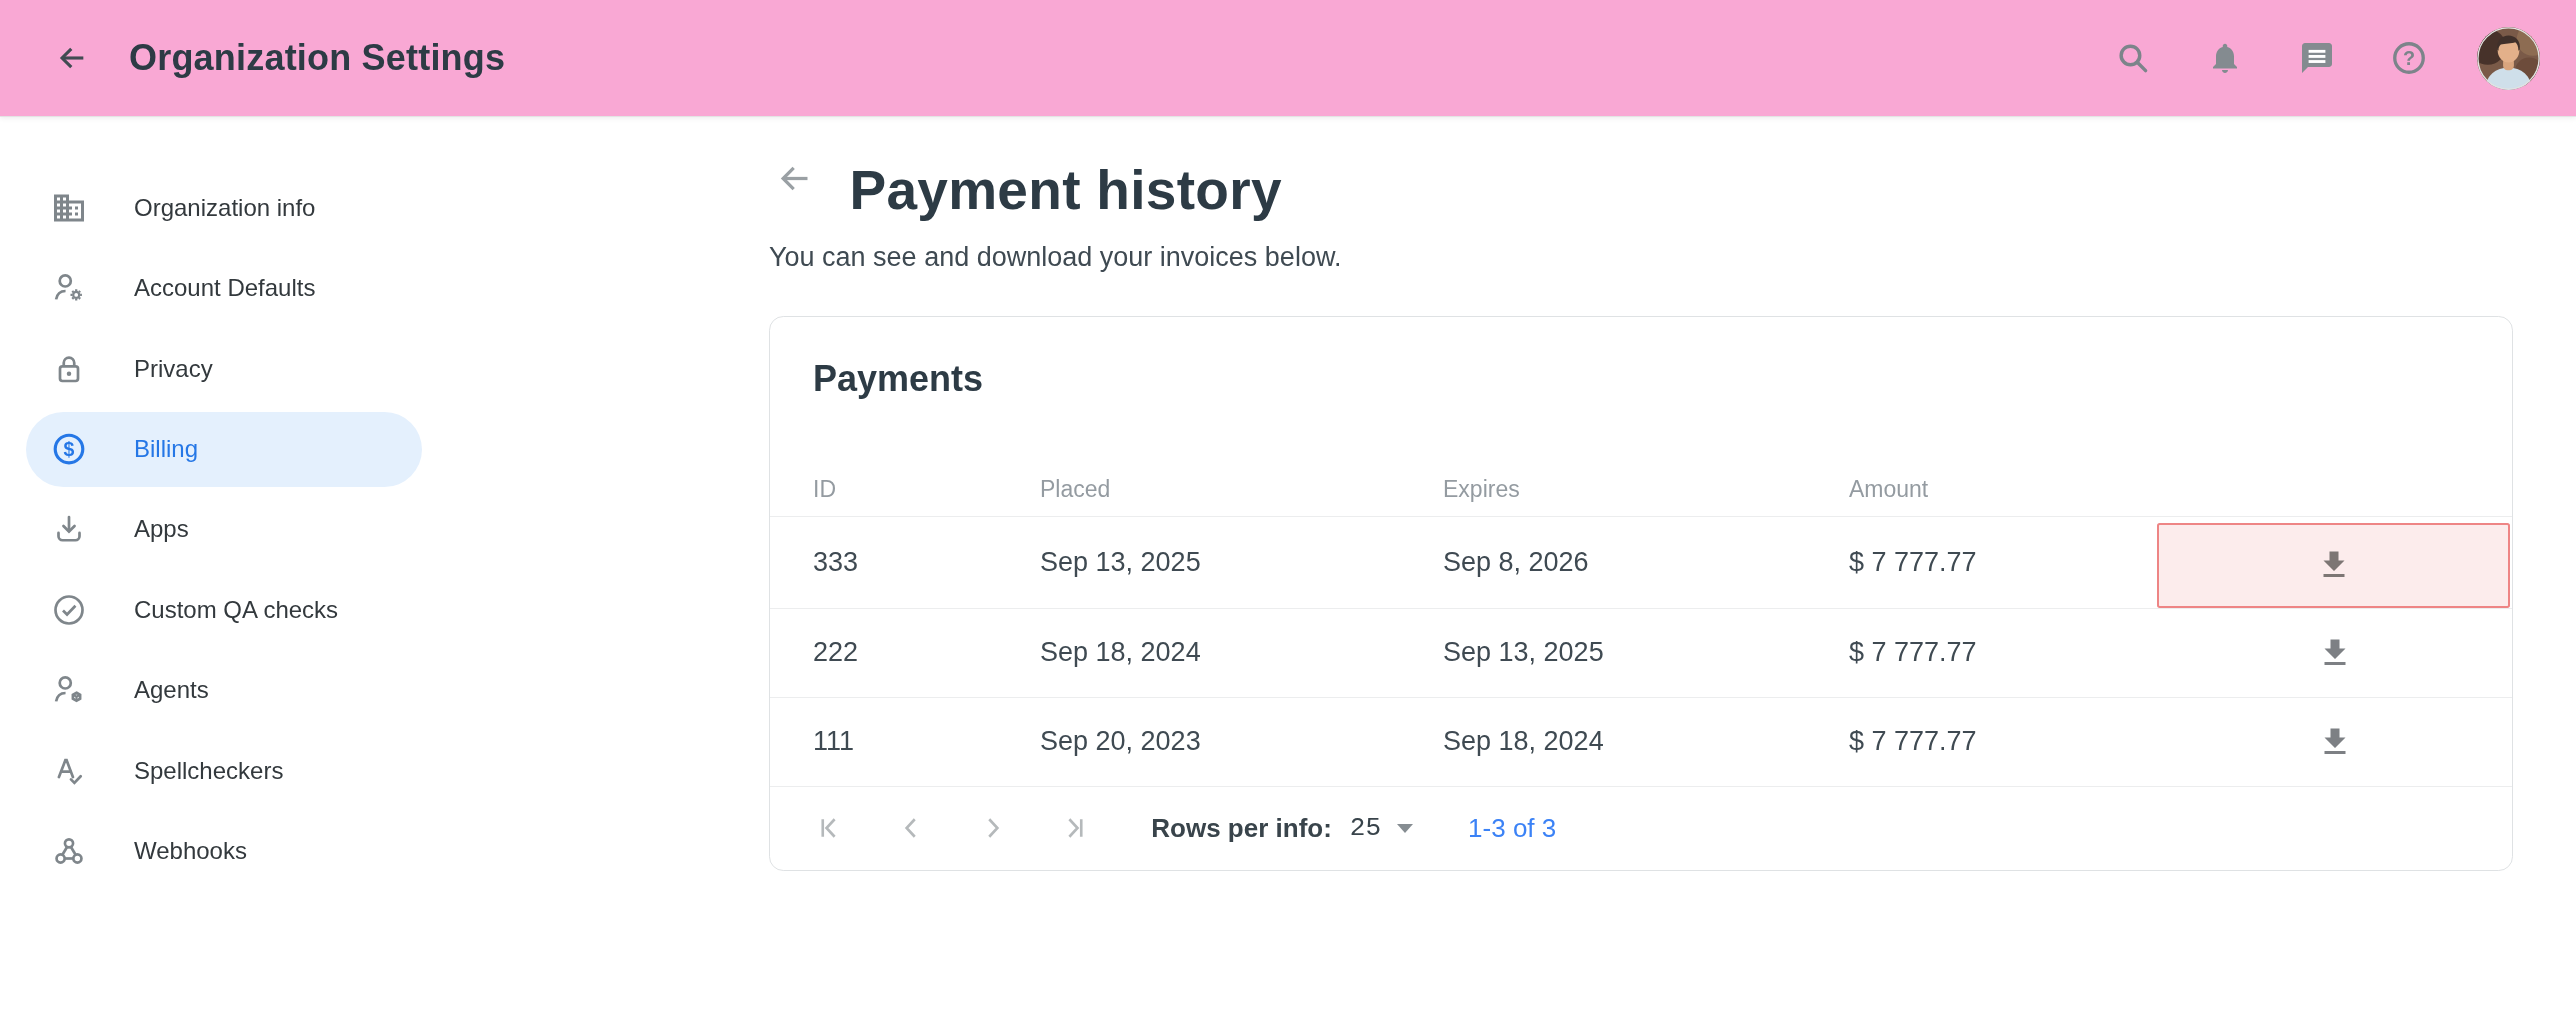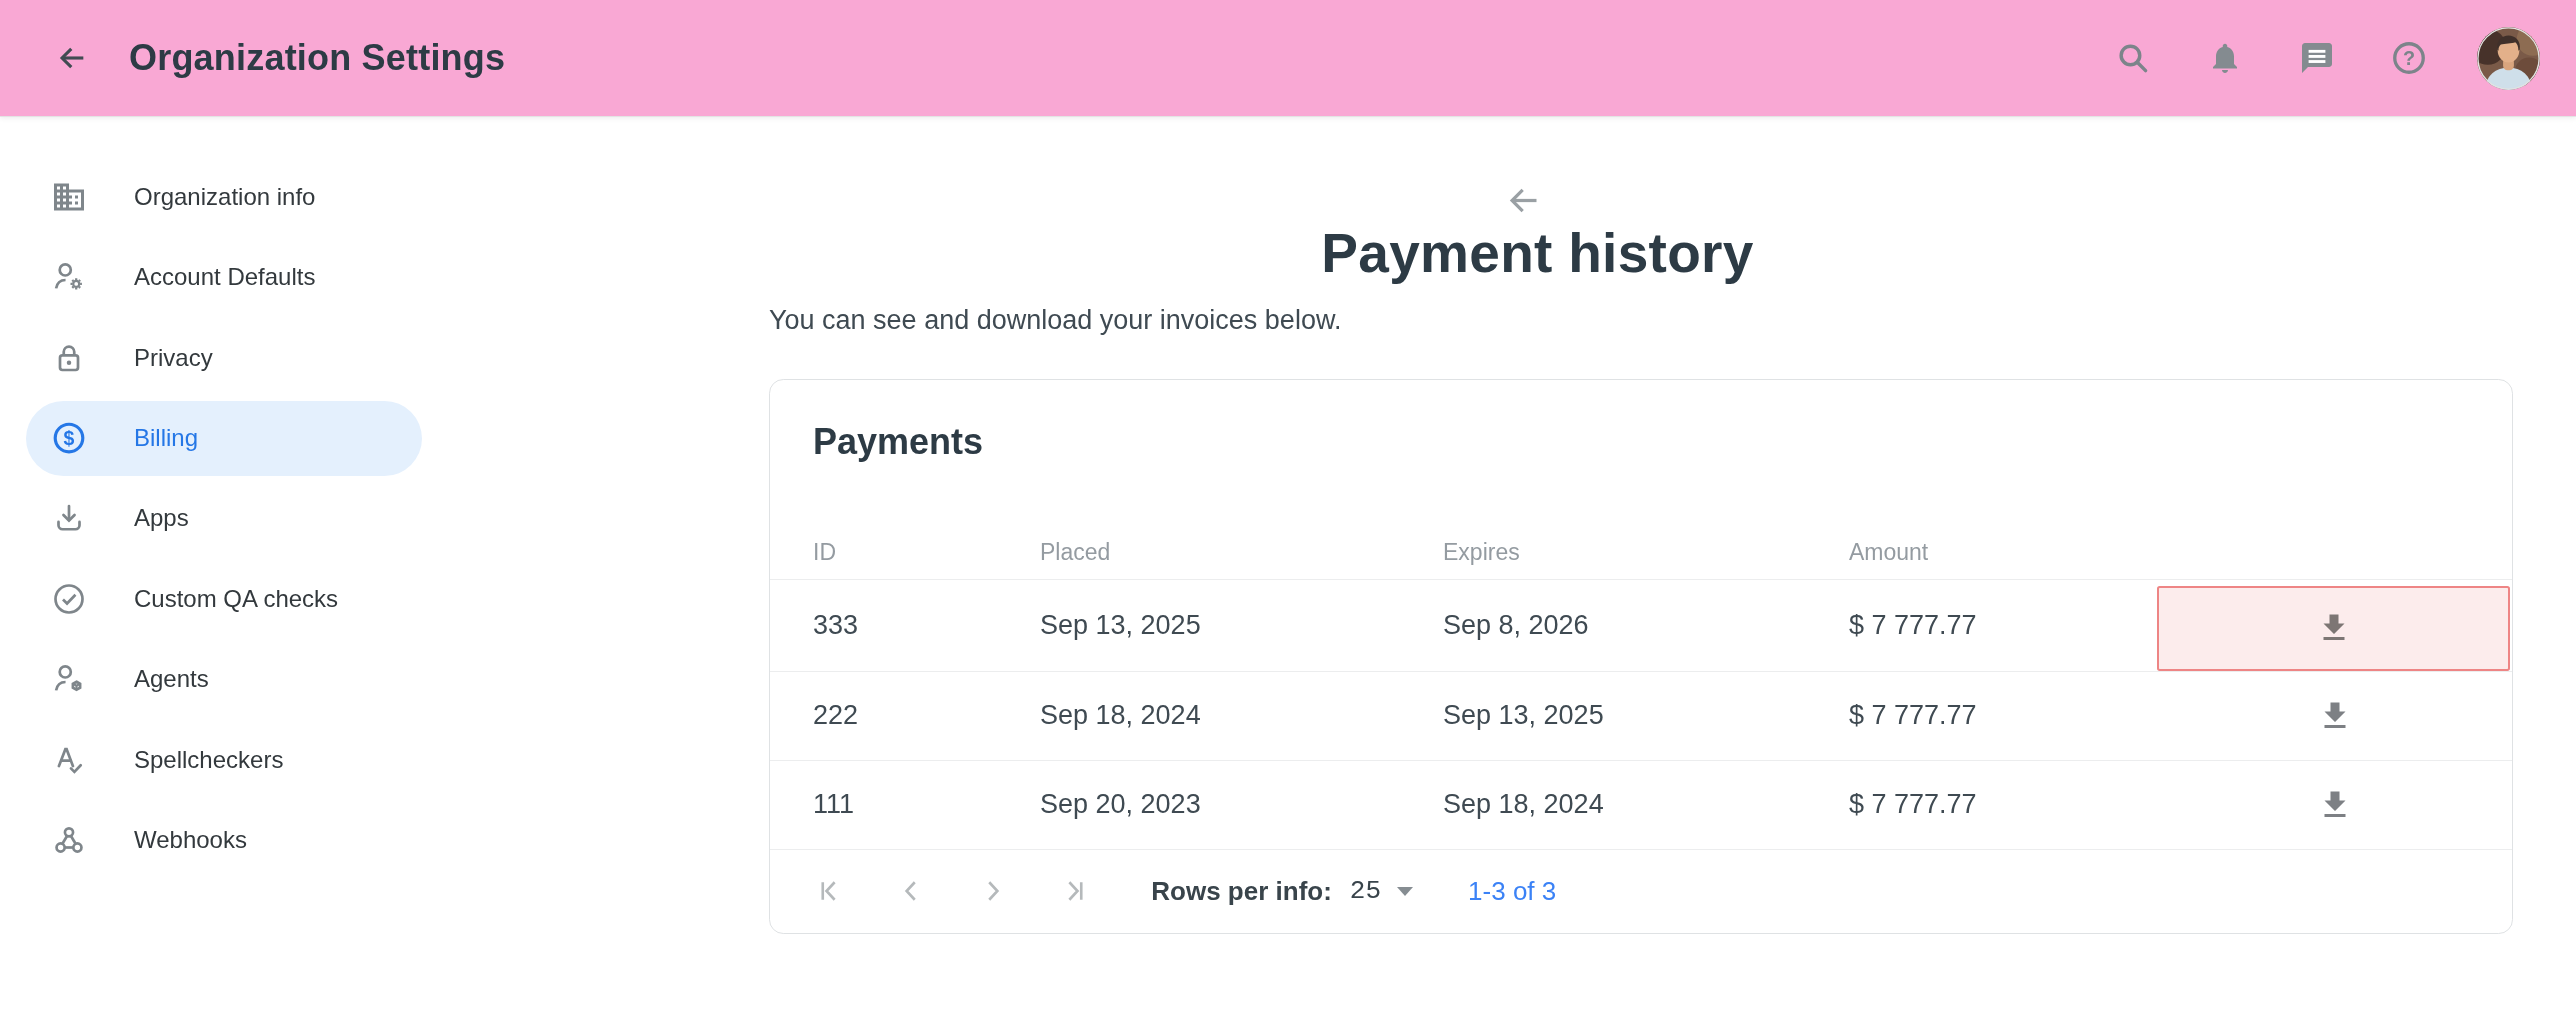--- a/index.html
+++ b/index.html
@@ -13,33 +13,33 @@
     box-shadow:0 0.9px 0 #e3e3e3, 0 2.7px 5.4px rgba(0,0,0,.08); z-index:10; }
   .topbar .back-btn { width:50px; height:50px; border:none; background:none; cursor:pointer;
     display:flex; align-items:center; justify-content:center; }
   .topbar-title { font-size:36px; font-weight:700; color:#2d3b45; margin-left:32px; letter-spacing:0.2px; }
   .topbar-right { margin-left:auto; display:flex; align-items:center; gap:45px; }
   .icon-btn { width:47px; height:47px; border:none; background:none; cursor:pointer;
     display:flex; align-items:center; justify-content:center; }
   .avatar-btn { width:63px; height:63px; border:none; background:none; padding:0; cursor:pointer; border-radius:50%; }
 
   
-  .sidebar { position:absolute; left:0; top:121px; width:447px; padding-top:33px; }
+  .sidebar { position:absolute; left:0; top:132px; width:447px; padding-top:33px; }
   .side-item { height:75px; margin:5.4px 0 5.4px 26px; width:396px; border-radius:43px;
     display:flex; align-items:center; padding-left:25px; cursor:pointer; }
   .side-item .s-icon { width:36px; height:36px; flex:0 0 36px; display:flex; align-items:center; justify-content:center; }
   .side-item .s-label { margin-left:47px; font-size:24px; font-weight:500; color:#33393d; }
   .side-item.selected { background:#e4f0fd; }
   .side-item.selected .s-label { color:#2577e6; }
   svg.gray-ic { stroke:#7f868b; fill:none; stroke-width:1.8; }
   svg.blue-ic { stroke:#2577e6; fill:none; stroke-width:2.1; }
 
   
   .main { position:absolute; left:769px; top:116px; width:1503px; }
-  .ph-head { margin-top:64px; display:flex; align-items:center;flex-direction:column; }
+  .ph-head { margin-top:42px; display:flex; align-items:flex-start; }
   .ph-back { width:41px; height:41px; border:none; background:none; cursor:pointer; margin-left:5.4px;
     display:flex; align-items:center; justify-content:center; }
   .ph-title { font-size:55px; font-weight:700; color:#2d3b45; margin-left:34px; letter-spacing:0.3px; }
   .ph-sub { margin-top:19.7px; font-size:27px; color:#3f4a52; }
 
   
   .card { margin-top:43px; width:1744px; background:#fff; border:1.8px solid #dfe2e4; border-radius:14.3px; }
   .card-title { padding:41px 43px 0 43px; font-size:36px; font-weight:700; color:#2d3b45; }
   .tgrid { display:grid; grid-template-columns:227px 403px 406px 308px 1fr; align-items:center; padding-left:43px; }
   .thead { height:54px; margin-top:63px; border-bottom:1.8px solid #ecedee; }

